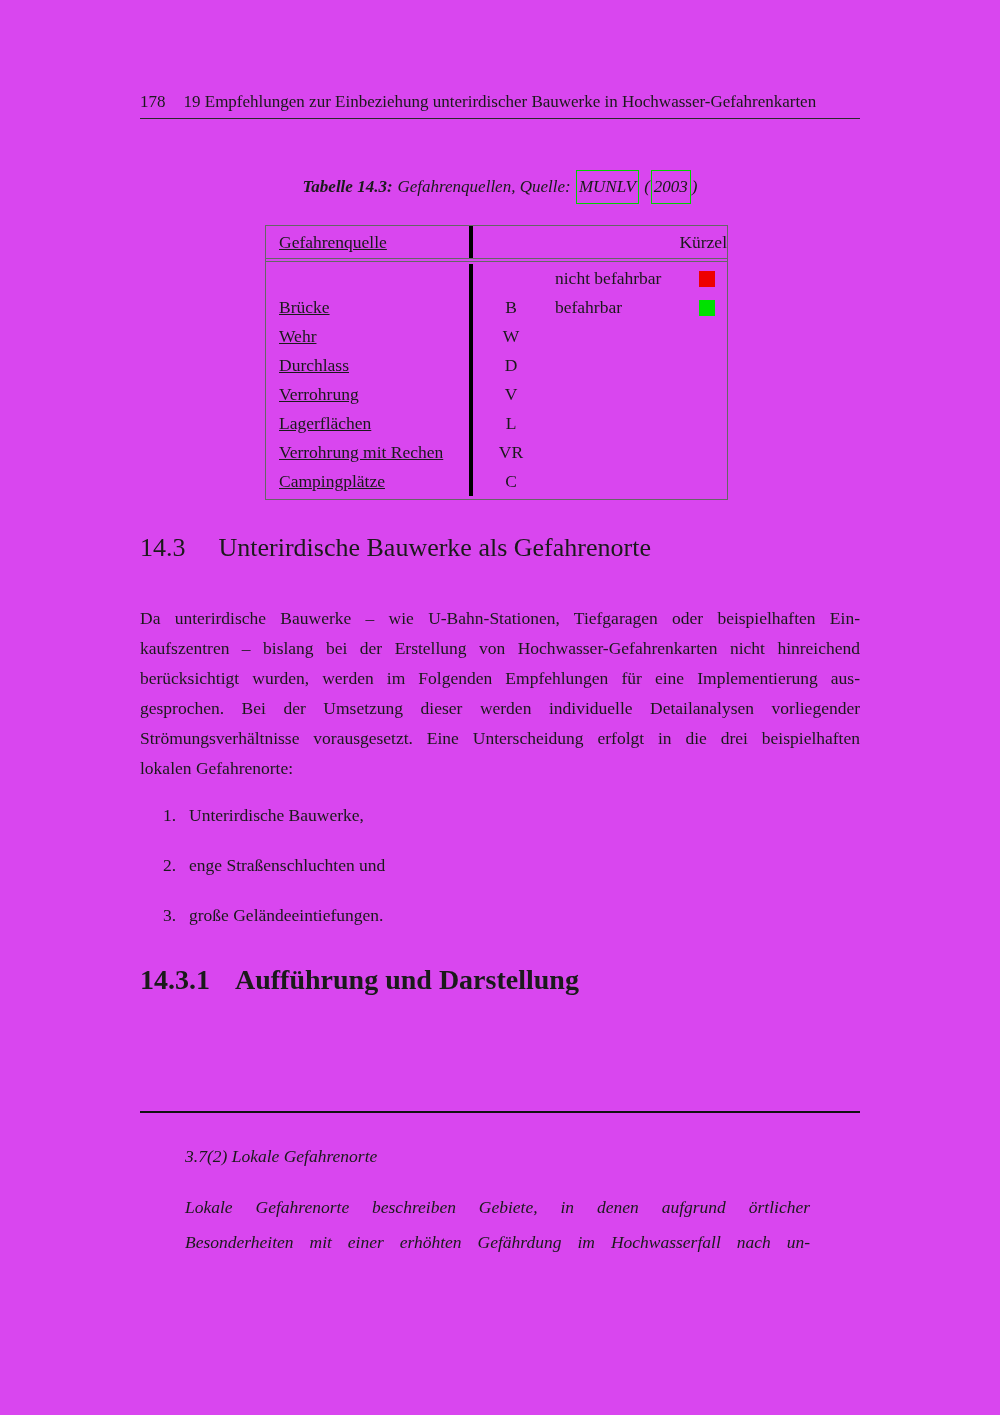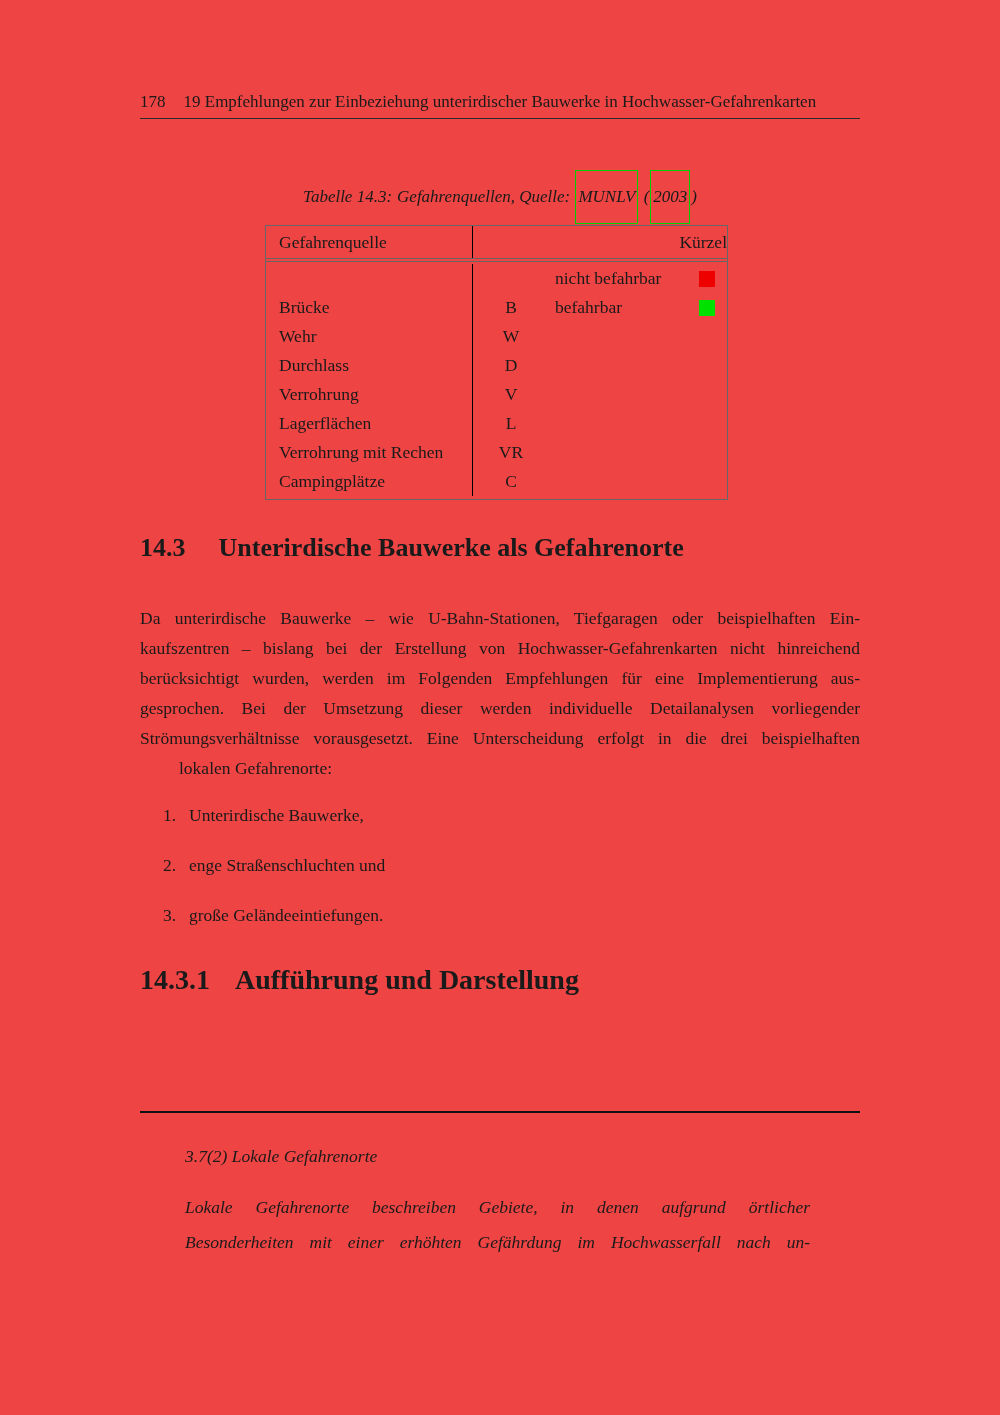--- a/index.html
+++ b/index.html
@@ -1,20 +1,20 @@
 <!DOCTYPE html>
 <html><head>
 <meta charset="utf-8">
 <style>
   html, body { margin: 0; padding: 0; background: #ffffff; }
   .page {
     position: relative;
     width: 1000px;
     height: 1415px;
-    background: #ef4444;
+    background: #d946ef;
     color: #1a1a1a;
     font-family: "Liberation Serif", "DejaVu Serif", serif;
     overflow: hidden;
   }
   
   .running-header {
     position: absolute;
     left: 140px; top: 92px; width: 720px;
     display: flex; align-items: baseline;
     font-size: 17px;
@@ -23,25 +23,25 @@
   }
   .page-number { margin-right: 18px; }
   
   .table-caption {
     position: absolute;
     left: 140px; top: 170px; width: 720px;
     text-align: center;
     font-size: 17px;
     font-style: italic;
   }
-  .caption-label { font-weight: normal; margin-right: 5px; }
+  .caption-label { font-weight: bold; margin-right: 5px; }
   .cite-box {
     display: inline-block;
     border: 1px solid #00d200;
-    padding: 16px 2px;
+    padding: 6px 2px;
     margin: 0 1px;
     line-height: 1.15;
     font-style: italic;
   }
   
   .hazard-table {
     position: absolute;
     left: 265px; top: 225px; width: 463px;
     border: 1px solid #666;
     font-size: 17.5px;
@@ -50,58 +50,59 @@
   .t-header {
     display: flex;
     height: 32px; align-items: center;
     border-bottom: 1px solid #666;
   }
   .t-body { border-top: 1px solid #666; margin-top: 2px; padding: 2px 0 3px 0; }
   .t-row { display: flex; height: 29px; align-items: center; }
   .cell-source, .h-source {
     width: 207px; flex: 0 0 207px;
     padding-left: 13px;
-    border-right: 1px solid #000000;
+    border-right: 4px solid #000000;
     align-self: stretch;
     display: flex; align-items: center;
     box-sizing: border-box;
+    text-decoration: underline;
   }
   .cell-rest { flex: 1; display: flex; align-items: center; }
   .h-rest { flex: 1; padding-left: 13px; text-align: right; }
   .cell-code { width: 76px; flex: 0 0 76px; text-align: center; }
   .cell-note { margin-left: 6px; }
   .swatch {
     width: 16px; height: 16px;
     margin-left: auto; margin-right: 12px;
     display: inline-block;
   }
   
   .section-heading {
     position: absolute;
     left: 140px; top: 533px; width: 720px;
-    font-size: 26px; font-weight: bold;
+    font-size: 26px; font-weight: normal;
   }
   .section-heading .sec-num { margin-right: 33px; }
   .subsection-heading {
     position: absolute;
     left: 140px; top: 964px; width: 720px;
     font-size: 28px; font-weight: bold;
   }
   .subsection-heading .sec-num { margin-right: 25px; }
   
   .para {
     position: absolute;
     left: 140px; width: 720px;
     font-size: 17.5px;
     line-height: 30px;
   }
   .para-1 { top: 603px; }
   .para-2 { top: 1026px; }
   .jline { text-align: justify; text-align-last: justify; }
-  .nline { text-align: left; margin-left: 39px; }
+  .nline { text-align: left; }
   
   .numbered-list { position: absolute; left: 163px; top: 800px; width: 690px; font-size: 17.5px; }
   .list-item { display: flex; height: 30px; align-items: center; margin-bottom: 20px; }
   .li-num { width: 26px; flex: 0 0 26px; }
   
   .separator-rule {
     position: absolute;
     left: 140px; top: 1111px; width: 720px; height: 2px;
     background: #111;
   }

